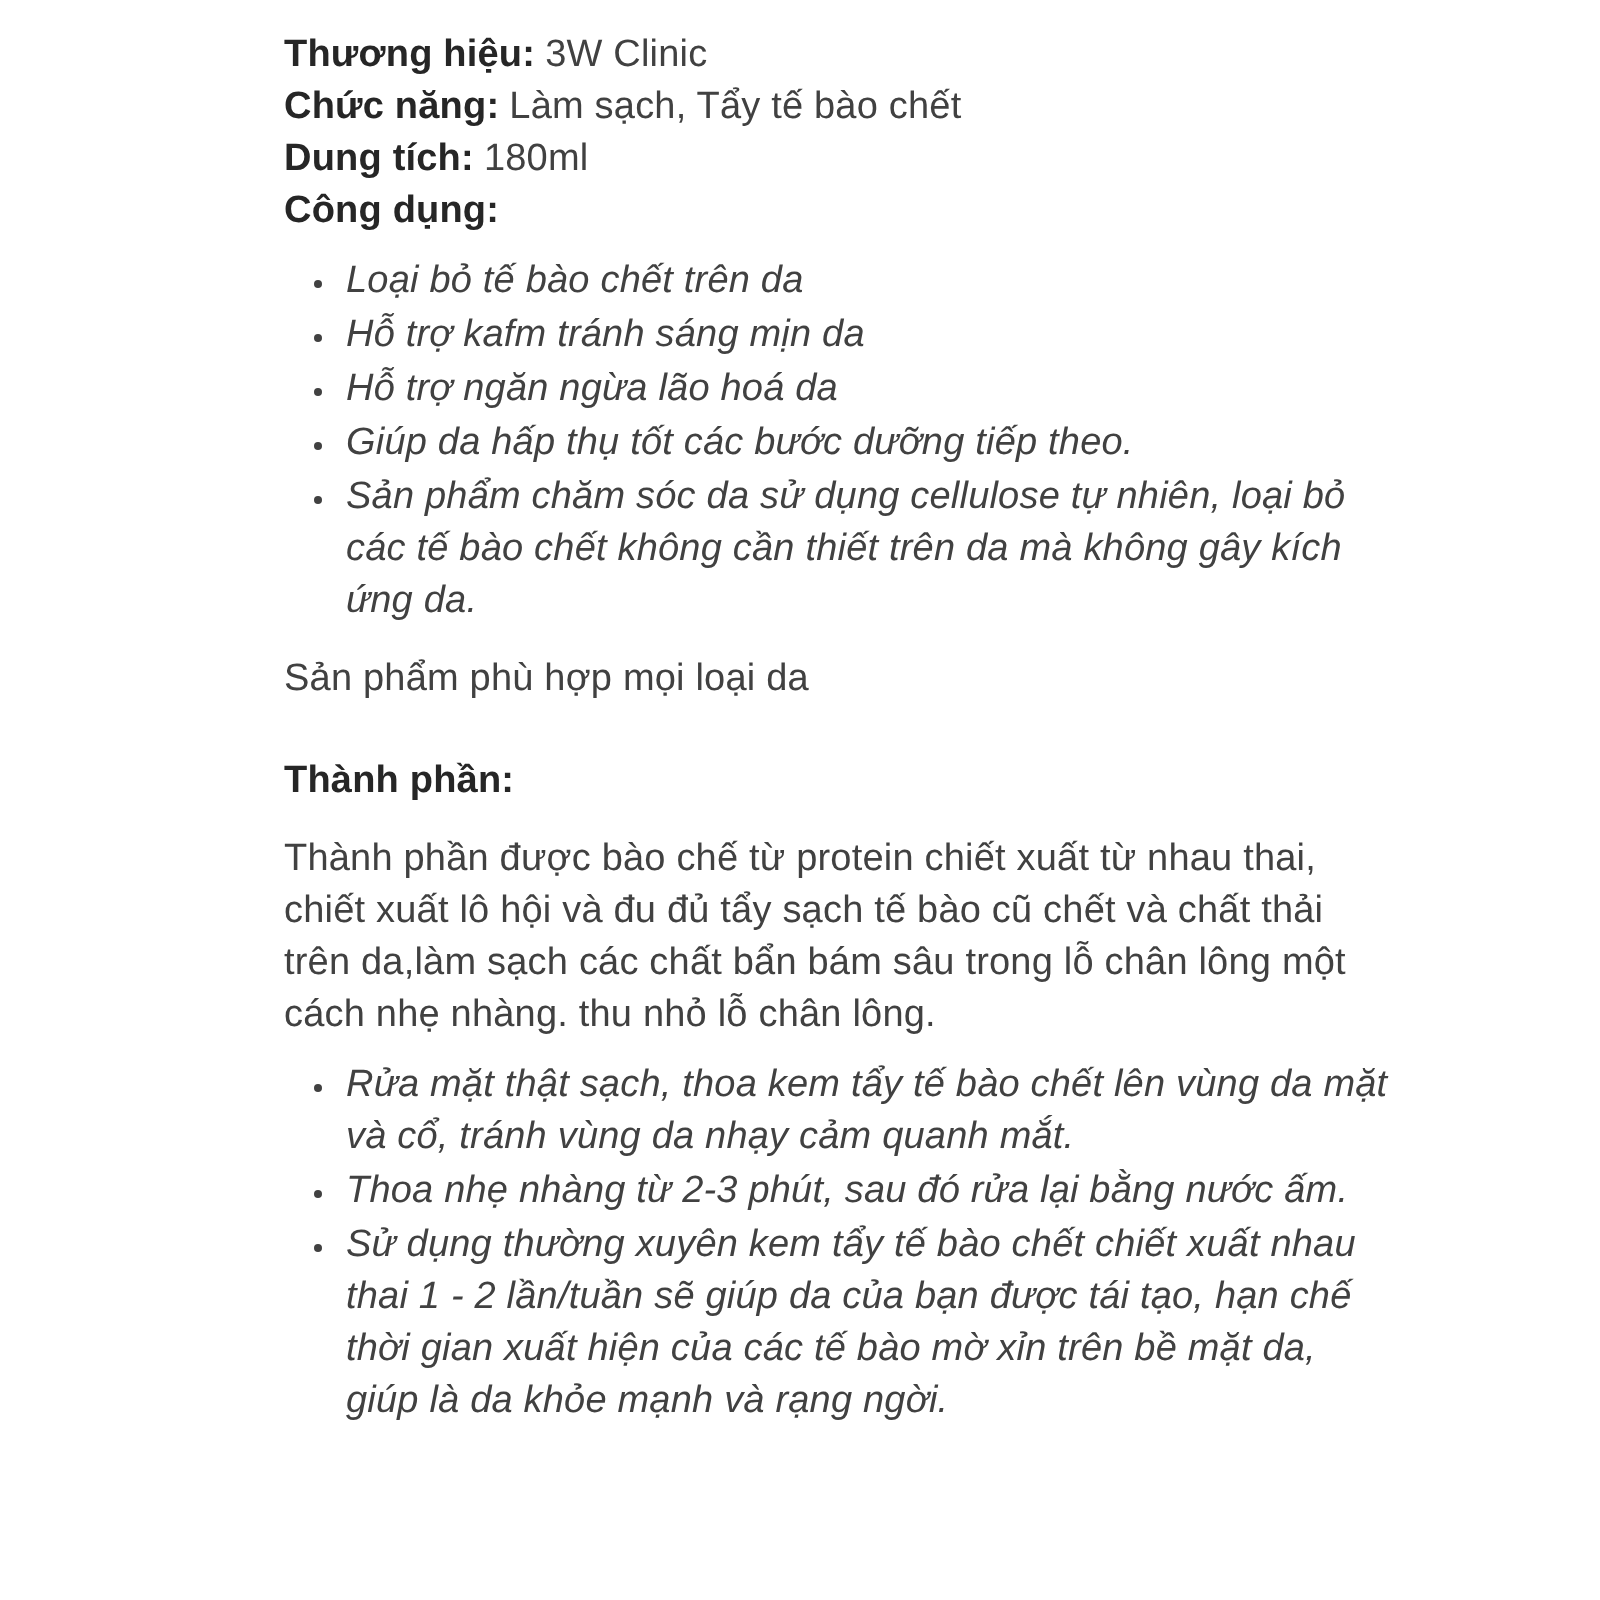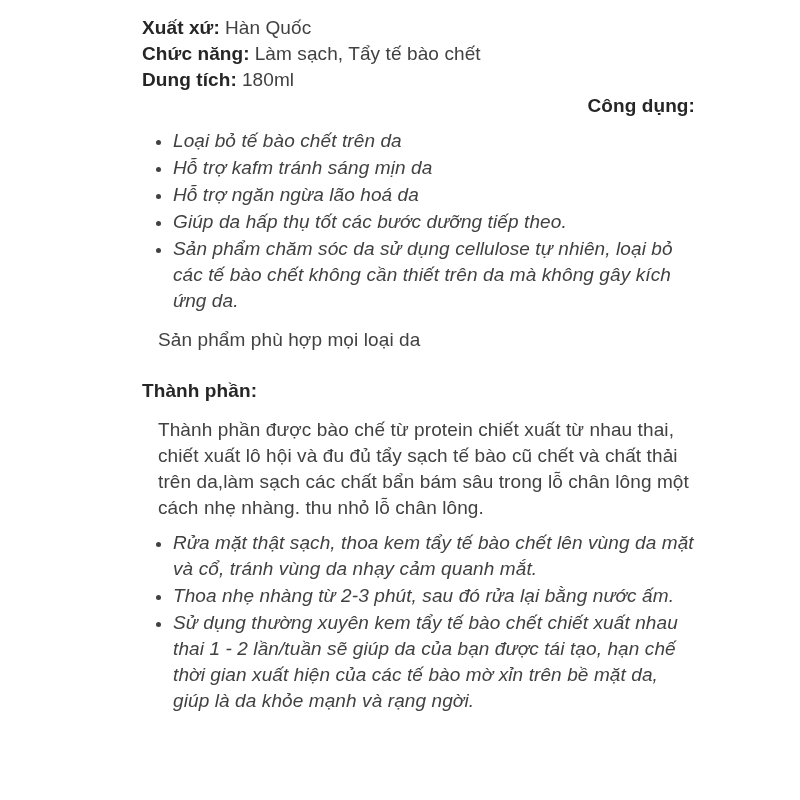--- a/index.html
+++ b/index.html
@@ -29,23 +29,23 @@
     font-weight: 700;
     color: #262626;
     margin-right: 5px;
   }
   .sect-heading {
     font-weight: 700;
     color: #262626;
     line-height: 26px;
     margin: 25px 0 0 0;
   }
-  .sect-heading.flush { margin-top: 0; text-align: right; }
+  .sect-heading.flush { margin-top: 0; }
   .doc p {
-    margin: 13px 0 0 16px;
+    margin: 13px 0 0 0;
   }
   .doc ul {
     list-style: disc;
     margin: 9px 0 0 0;
     padding: 0 0 0 30px;
   }
   .doc ul li {
     line-height: 26px;
     margin: 0 0 1px 0;
     padding-left: 1px;
@@ -53,22 +53,22 @@
   }
   .doc ul li::marker { color: #414141; font-size: 15px; }
 </style>
 </head>
 <body>
 
 <div class="doc">
 
   <div class="specs">
 
+      <div class="spec-row"><span class="spec-label">Thương hiệu:</span><span>3W Clinic</span></div>
 
-      <div class="spec-row"><span class="spec-label">Xuất xứ:</span><span>Hàn Quốc</span></div>
 
       <div class="spec-row"><span class="spec-label">Chức năng:</span><span>Làm sạch, Tẩy tế bào chết</span></div>
 
       <div class="spec-row"><span class="spec-label">Dung tích:</span><span>180ml</span></div>
 
     </div>
 
   <div class="sect-heading flush">Công dụng:</div>
   <ul>
 

